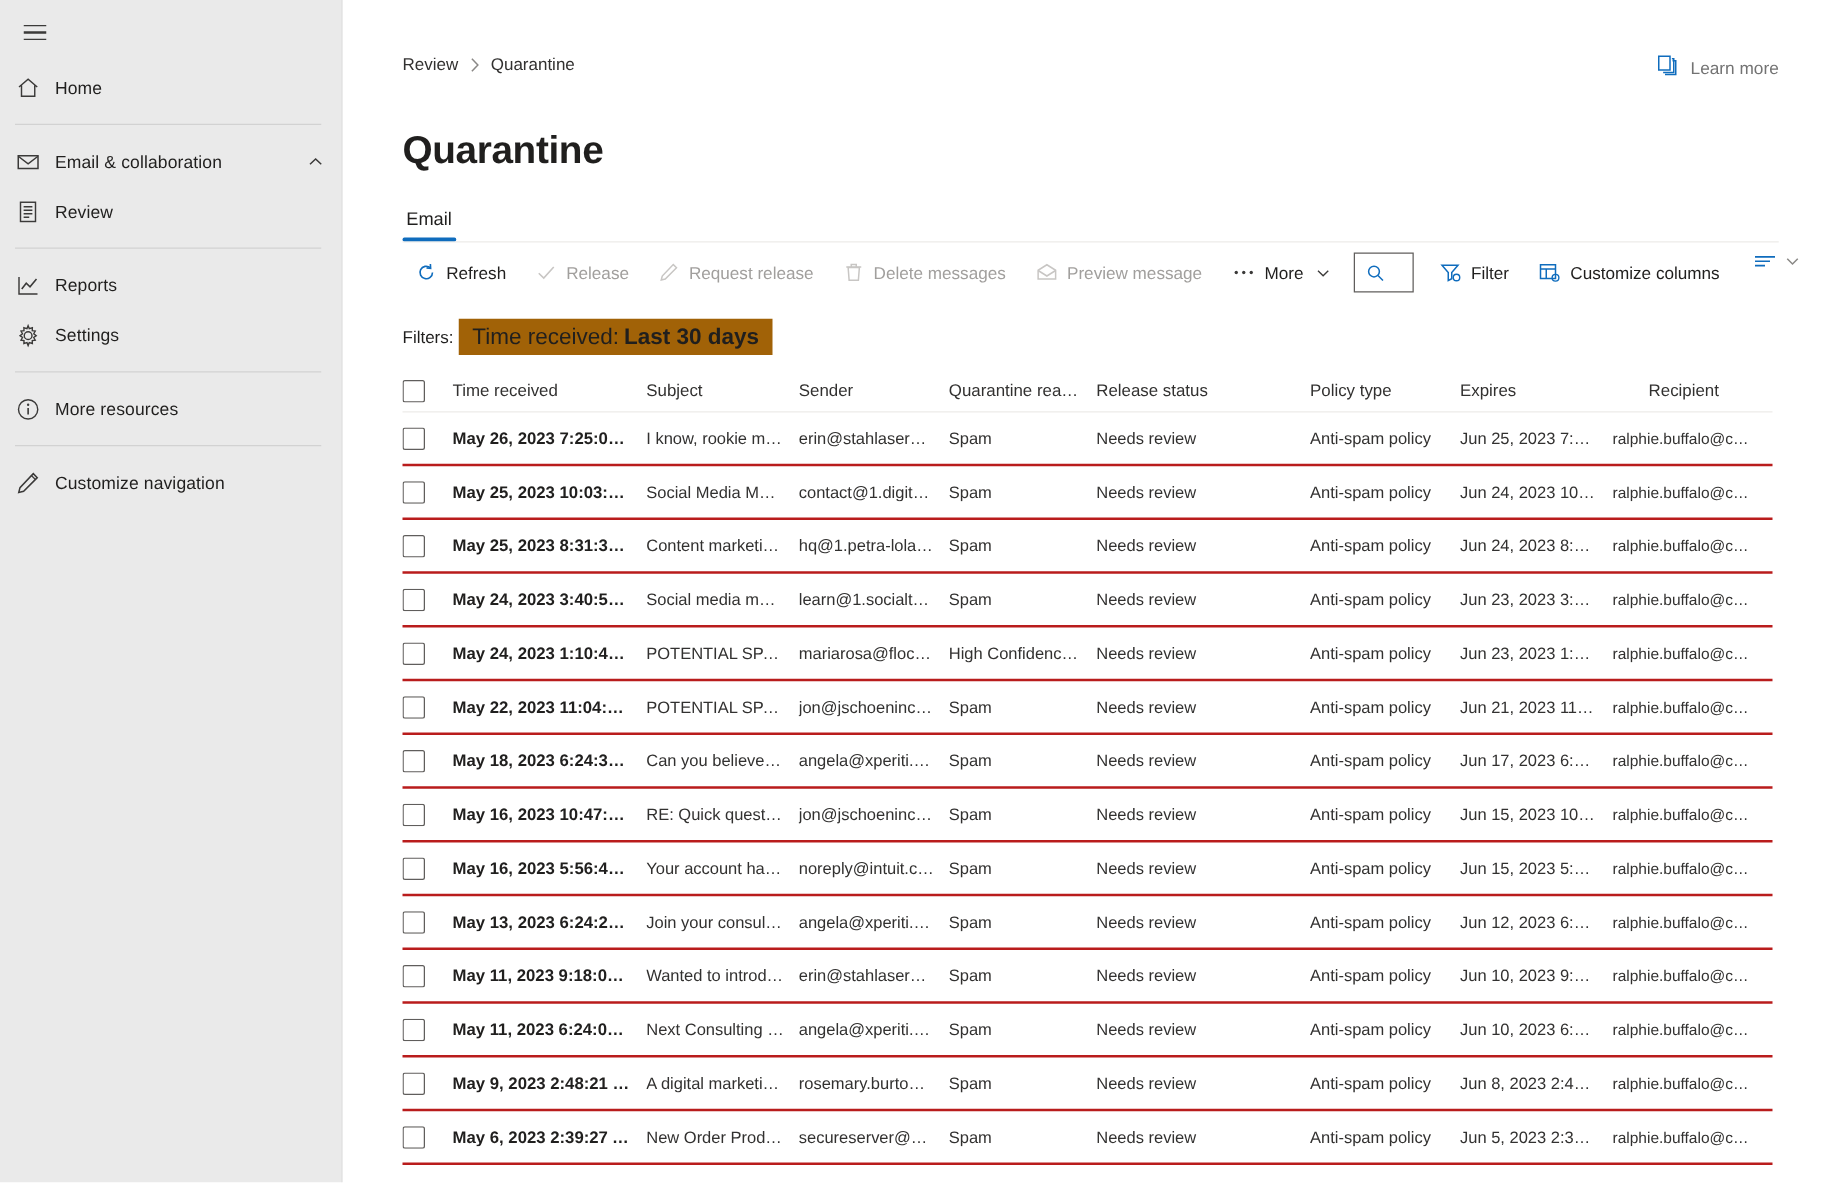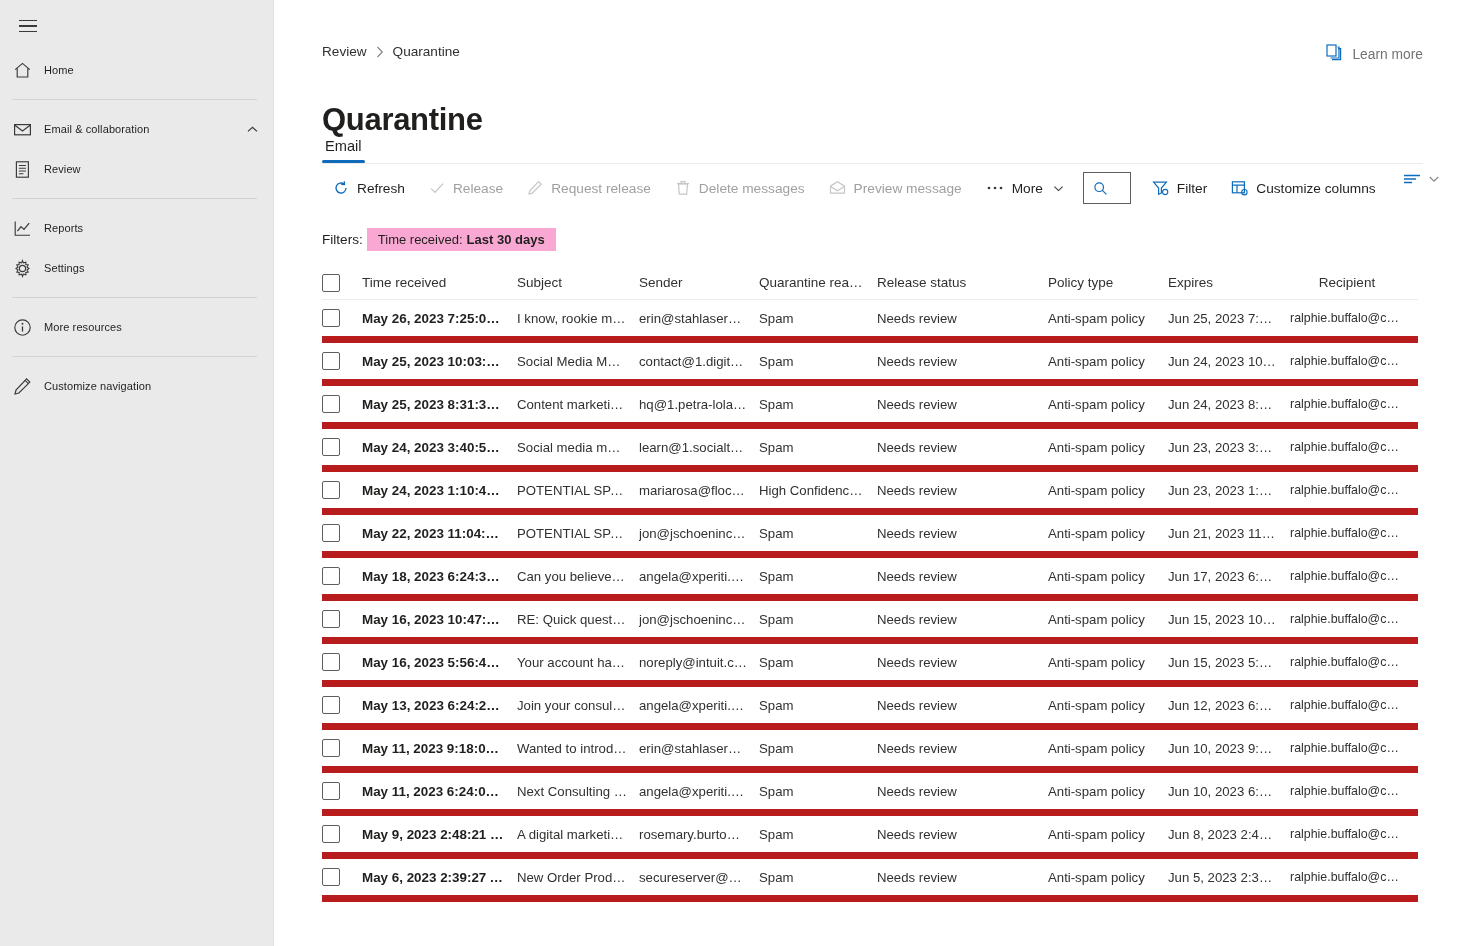--- a/index.html
+++ b/index.html
@@ -34,21 +34,21 @@
     display: flex; align-items: center;
     height: 40px; padding: 0 14px 0 0;
     cursor: pointer; position: relative;
     color: #201f1e;
   }
   .nav-icon {
     width: 44px; min-width: 44px;
     display: flex; align-items: center; justify-content: center;
     color: #3b3a39;
   }
-  .nav-label { font-size: 11px; letter-spacing: .1px; }
+  .nav-label { font-size: 14px; letter-spacing: .1px; }
   .nav-label.bold { font-weight: 400; }
   .nav-chev { margin-left: auto; color: #3b3a39; display: flex; align-items: center; }
   .nav-sep { height: 1px; background: #d2d2d2; margin: 9px 16px 9px 12px; }
 
   
   .main {
     flex: 1; height: 946px; position: relative;
     padding: 0 40px 0 48px;
     overflow: hidden;
   }
@@ -63,21 +63,21 @@
   .learn-more {
     margin-left: auto; display: flex; align-items: center; gap: 9px;
     font-size: 13.8px; color: #737373; cursor: pointer;
   }
 
   .page-title {
     font-size: 31px; font-weight: 700; letter-spacing: -.3px;
     margin: 38px 0 0 0; color: #201f1e;
   }
 
-  .tabs { display: flex; }
+  .tabs { margin-top: 30px; display: flex; }
   .tab {
     font-size: 14.6px; color: #201f1e; padding: 0 3px 9px 3px;
     cursor: pointer; position: relative; font-weight: 400;
   }
   .tab.active::after {
     content: ""; position: absolute; left: 0; right: 0; bottom: 0;
     height: 2.6px; background: #0f6cbd; border-radius: 2px;
   }
   .tabs-rule { height: 1px; background: #edebe9; margin-top: 0; }
 
@@ -109,29 +109,29 @@
     color: #201f1e; width: 100%; background: transparent;
   }
   .search-wrap input::placeholder { color: #605e5c; }
 
   .sorticon { display: flex; align-items: center; gap: 6px; margin-left: 14px; cursor: pointer; }
 
   
   .filters-row { display: flex; align-items: center; gap: 4px; margin-top: 10px; height: 26px; }
   .filters-label { font-size: 13.6px; color: #201f1e; }
   .filter-pill {
-    background: #f9a8d4; padding: 4px 11px;
-    font-size: 13px; color: #201f1e; cursor: pointer;
+    background: #a16207; padding: 4px 11px;
+    font-size: 18px; color: #201f1e; cursor: pointer;
     display: flex; align-items: center; gap: 0;
   }
   .filter-pill b { font-weight: 700; margin-left: 4px; }
 
   
   .table { margin-top: 14px; width: 1096px; }
-  .trow { display: flex; align-items: center; height: 43px; border-bottom: 7px solid #b91c1c; }
+  .trow { display: flex; align-items: center; height: 43px; border-bottom: 2px solid #b91c1c; }
   .thead { height: 34px; border-bottom: 1px solid #edebe9; }
   .thead .cell { font-size: 13.5px; color: #323130; font-weight: 400; }
   .cell { font-size: 13.2px; color: #323130; overflow: hidden; text-overflow: ellipsis; white-space: nowrap; padding-right: 12px; }
   .c-check { width: 40px; min-width: 40px; display: flex; align-items: center; }
   .c-time  { width: 155px; min-width: 155px; font-weight: 700; font-size: 13.4px; color: #201f1e; }
   .c-subj  { width: 122px; min-width: 122px; }
   .c-send  { width: 120px; min-width: 120px; }
   .c-reason{ width: 118px; min-width: 118px; }
   .c-rel   { width: 171px; min-width: 171px; }
   .c-pol   { width: 120px; min-width: 120px; }

